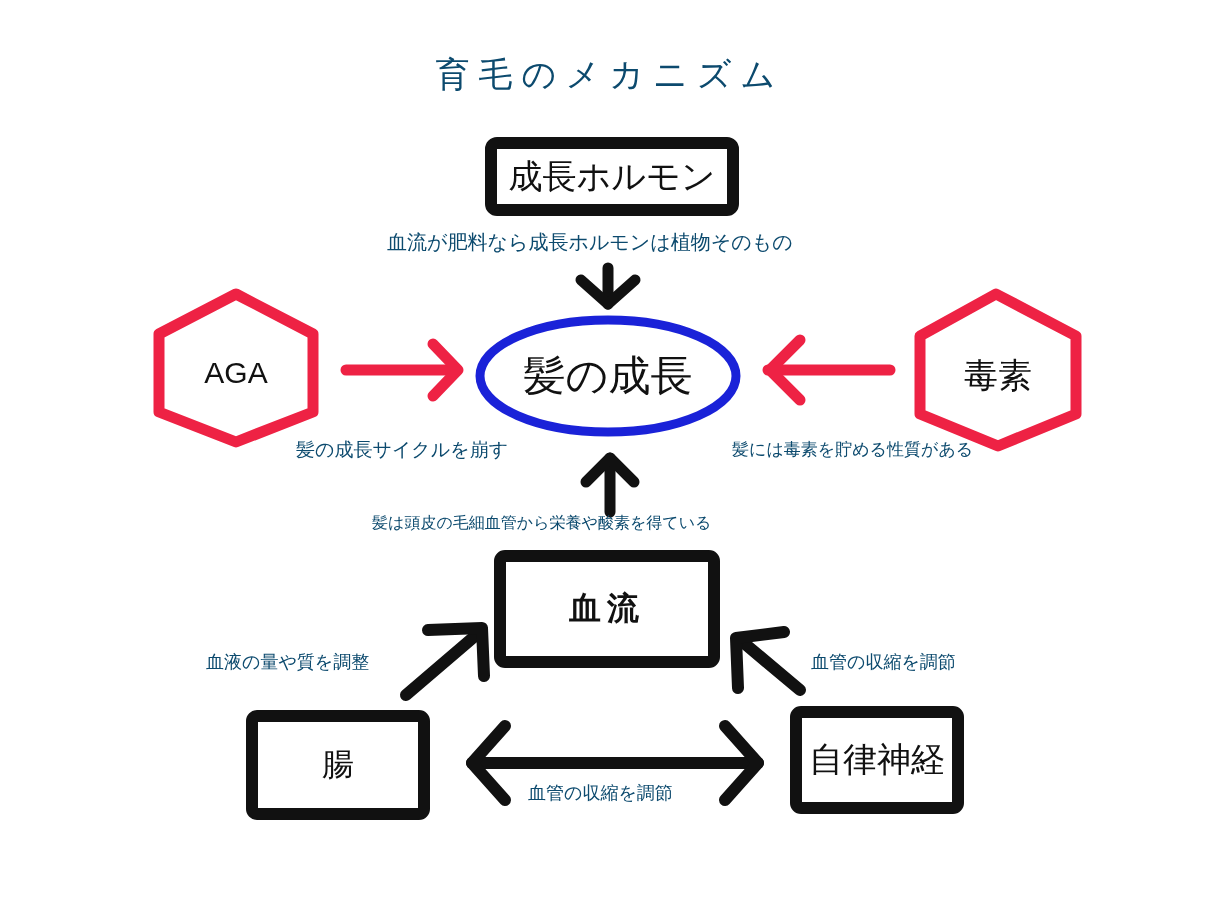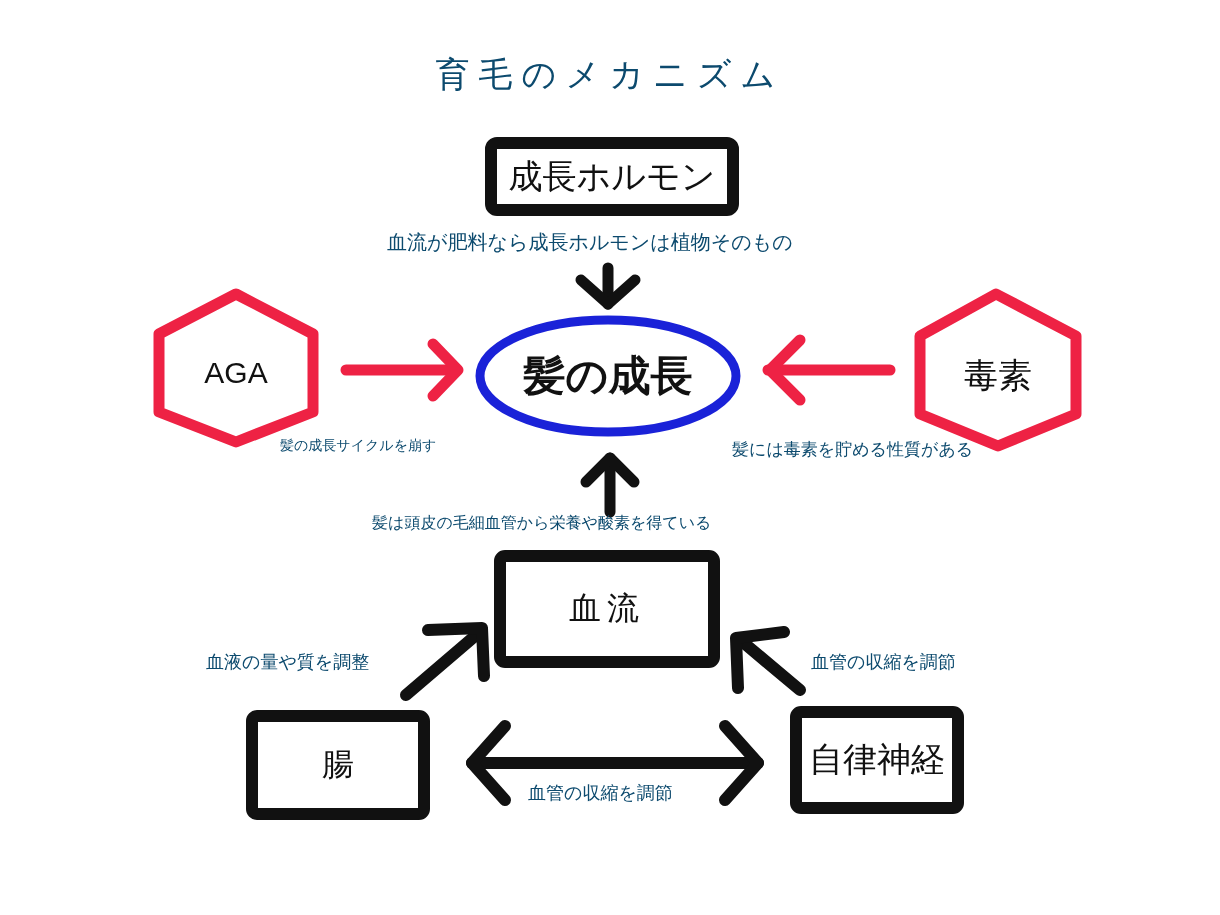--- a/index.html
+++ b/index.html
@@ -63,26 +63,26 @@
   <g stroke="#111" stroke-width="12" stroke-linecap="round" stroke-linejoin="round" fill="none">
     <line x1="472" y1="763" x2="758" y2="763"></line>
     <polyline points="505,726 472,763 505,800"></polyline>
     <polyline points="725,726 758,763 725,800"></polyline>
   </g>
 </svg>
 
 <div class="txt title">育毛のメカニズム</div>
 
 <div class="box-label" style="left:491px; top:143px; width:242px; height:67px; font-size:34px;">成長ホルモン</div>
-<div class="box-label" style="left:480px; top:320px; width:256px; height:112px; font-size:42px;font-weight:bold;">髪の成長</div>
+<div class="box-label" style="left:480px; top:320px; width:256px; height:112px; font-size:42px;">髪の成長</div>
 <div class="box-label" style="left:159px; top:334px; width:154px; height:78px; font-size:30px; font-family:'Liberation Sans', sans-serif;">AGA</div>
 <div class="box-label" style="left:920px; top:336px; width:156px; height:80px; font-size:34px;">毒素</div>
-<div class="box-label" style="left:500px; top:556px; width:214px; height:106px; font-size:32px; letter-spacing:6px;">血流</div>
+<div class="box-label" style="left:500px; top:556px; width:214px; height:106px; font-size:32px; letter-spacing:6px;font-weight:bold;">血流</div>
 <div class="box-label" style="left:252px; top:716px; width:172px; height:98px; font-size:32px;">腸</div>
 <div class="box-label" style="left:796px; top:712px; width:162px; height:96px; font-size:34px;">自律神経</div>
 
 <div class="txt lbl-sm" style="left:387px; top:229px; font-size:20px;text-align:right;">血流が肥料なら成長ホルモンは植物そのもの</div>
-<div class="txt lbl-sm" style="left:280px; top:437px; font-size:14px;">髪の成長サイクルを崩す</div>
+<div class="txt lbl-sm" style="left:296px; top:437px; font-size:19px;">髪の成長サイクルを崩す</div>
 <div class="txt lbl-sm" style="left:704px; top:438px; font-size:17px;margin-left:28px;">髪には毒素を貯める性質がある</div>
 <div class="txt lbl-sm" style="left:372px; top:513px; font-size:16px;">髪は頭皮の毛細血管から栄養や酸素を得ている</div>
 <div class="txt lbl-sm" style="left:206px; top:650px; font-size:18px;">血液の量や質を調整</div>
 <div class="txt lbl-sm" style="left:811px; top:650px; font-size:18px;">血管の収縮を調節</div>
 <div class="txt lbl-sm" style="left:528px; top:781px; font-size:18px;">血管の収縮を調節</div>
 
 </body></html>

